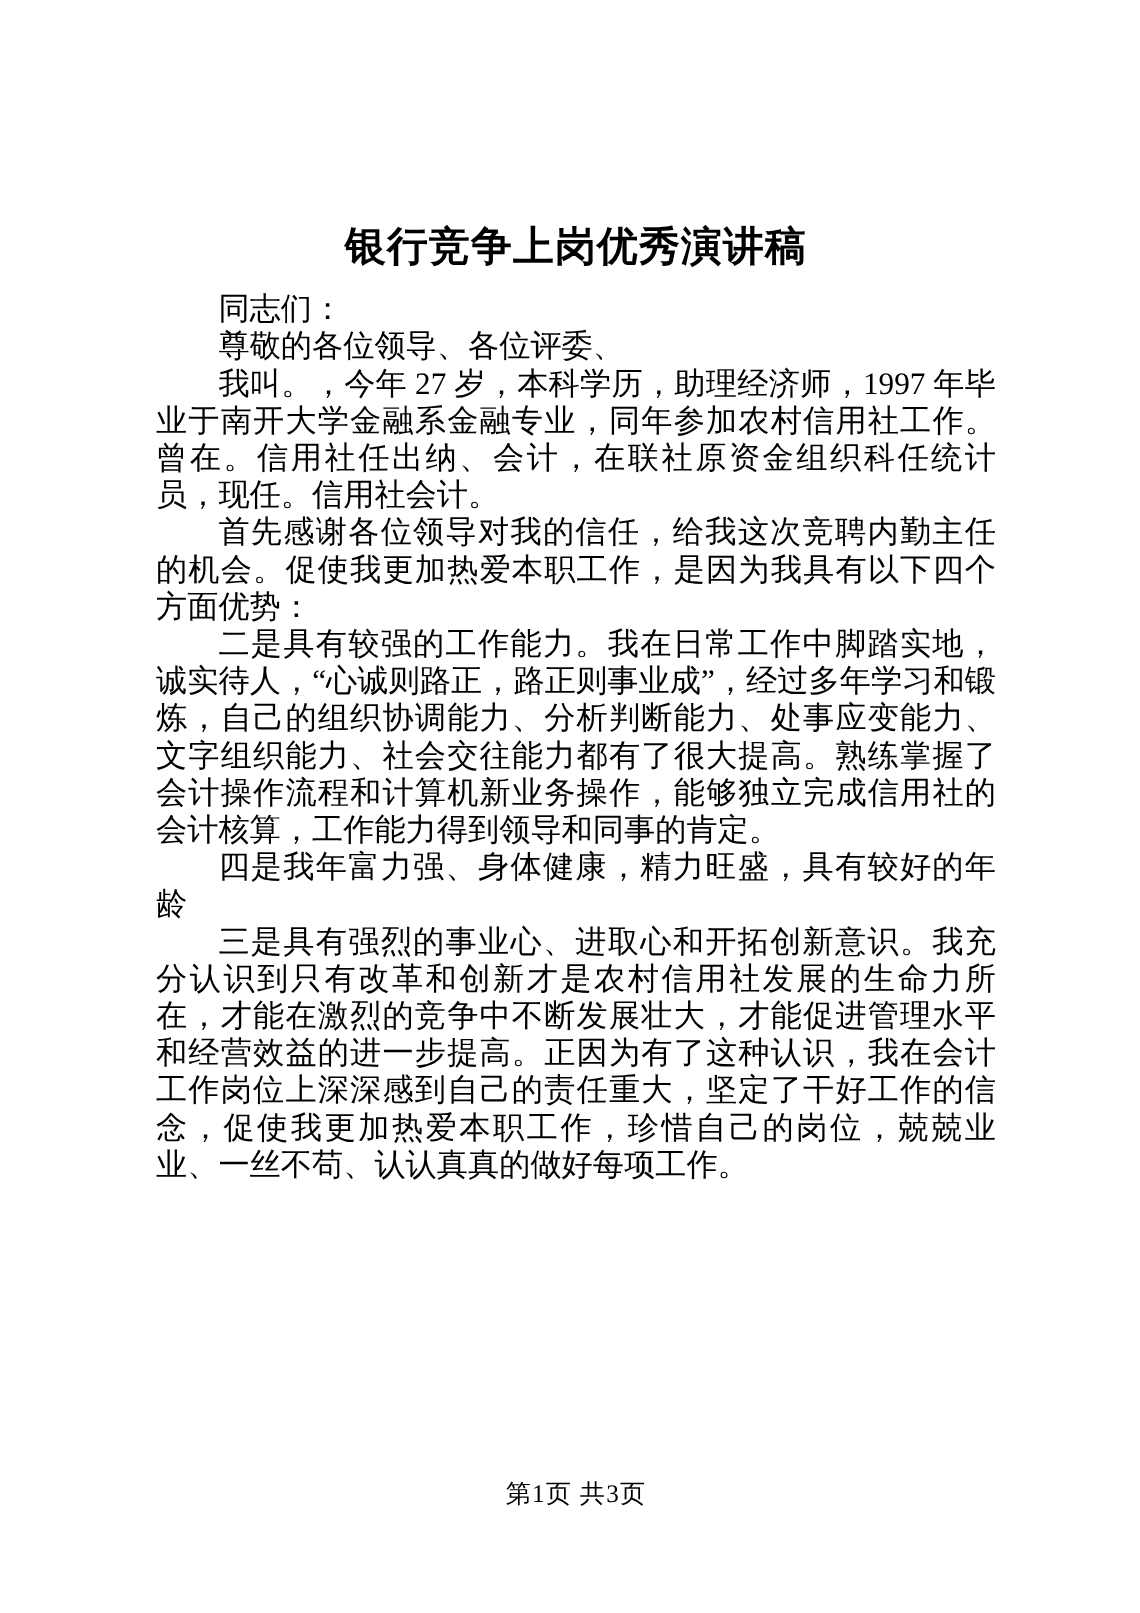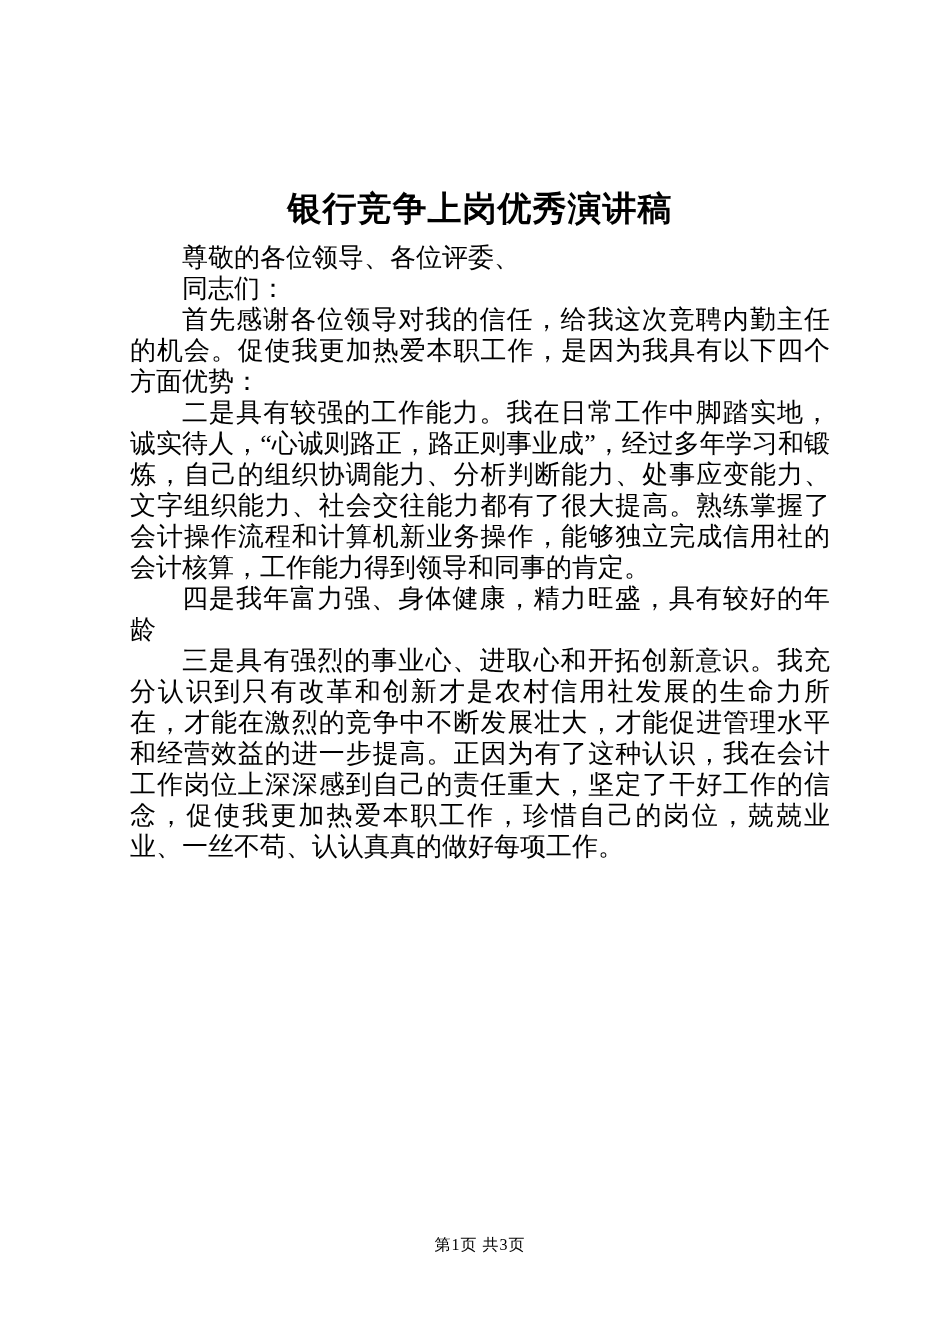--- a/index.html
+++ b/index.html
@@ -22,50 +22,52 @@
     top: 188px;
     width: 700px;
   }
   .doc-title {
     margin: 0 0 12px 0;
     font-size: 34px;
     line-height: 42px;
     font-weight: bold;
     text-align: center;
     letter-spacing: 1px;
+    font-family: Liberation Mono, monospace;
   }
   .para {
     margin: 0;
     font-size: 26px;
     line-height: 31px;
     text-align: justify;
     text-justify: inter-ideograph;
     text-indent: 2em;
     word-break: break-all;
   }
   .footer {
     position: absolute;
     left: 130px;
     top: 1234px;
     width: 700px;
     text-align: center;
-    font-size: 16px;
+    font-size: 21px;
     line-height: 22px;
     letter-spacing: 1px;
   }
 </style>
 </head>
 <body>
 
 <div class="page">
   <div class="content">
     <h1 class="doc-title">银行竞争上岗优秀演讲稿</h1>
     <div>
+        <p class="para">同志们：</p>
         <p class="para">尊敬的各位领导、各位评委、</p>
-        <p class="para">同志们：</p>
+        <p class="para">我叫。，今年 27 岁，本科学历，助理经济师，1997 年毕业于南开大学金融系金融专业，同年参加农村信用社工作。曾在。信用社任出纳、会计，在联社原资金组织科任统计员，现任。信用社会计。</p>
         <p class="para">首先感谢各位领导对我的信任，给我这次竞聘内勤主任的机会。促使我更加热爱本职工作，是因为我具有以下四个方面优势：</p>
         <p class="para">二是具有较强的工作能力。我在日常工作中脚踏实地，诚实待人，“心诚则路正，路正则事业成”，经过多年学习和锻炼，自己的组织协调能力、分析判断能力、处事应变能力、文字组织能力、社会交往能力都有了很大提高。熟练掌握了会计操作流程和计算机新业务操作，能够独立完成信用社的会计核算，工作能力得到领导和同事的肯定。</p>
         <p class="para">四是我年富力强、身体健康，精力旺盛，具有较好的年龄</p>
         <p class="para">三是具有强烈的事业心、进取心和开拓创新意识。我充分认识到只有改革和创新才是农村信用社发展的生命力所在，才能在激烈的竞争中不断发展壮大，才能促进管理水平和经营效益的进一步提高。正因为有了这种认识，我在会计工作岗位上深深感到自己的责任重大，坚定了干好工作的信念，促使我更加热爱本职工作，珍惜自己的岗位，兢兢业业、一丝不苟、认认真真的做好每项工作。</p>
       </div>
   </div>
   <div class="footer">
     <span>第1页 共3页</span>
   </div>
 </div>

